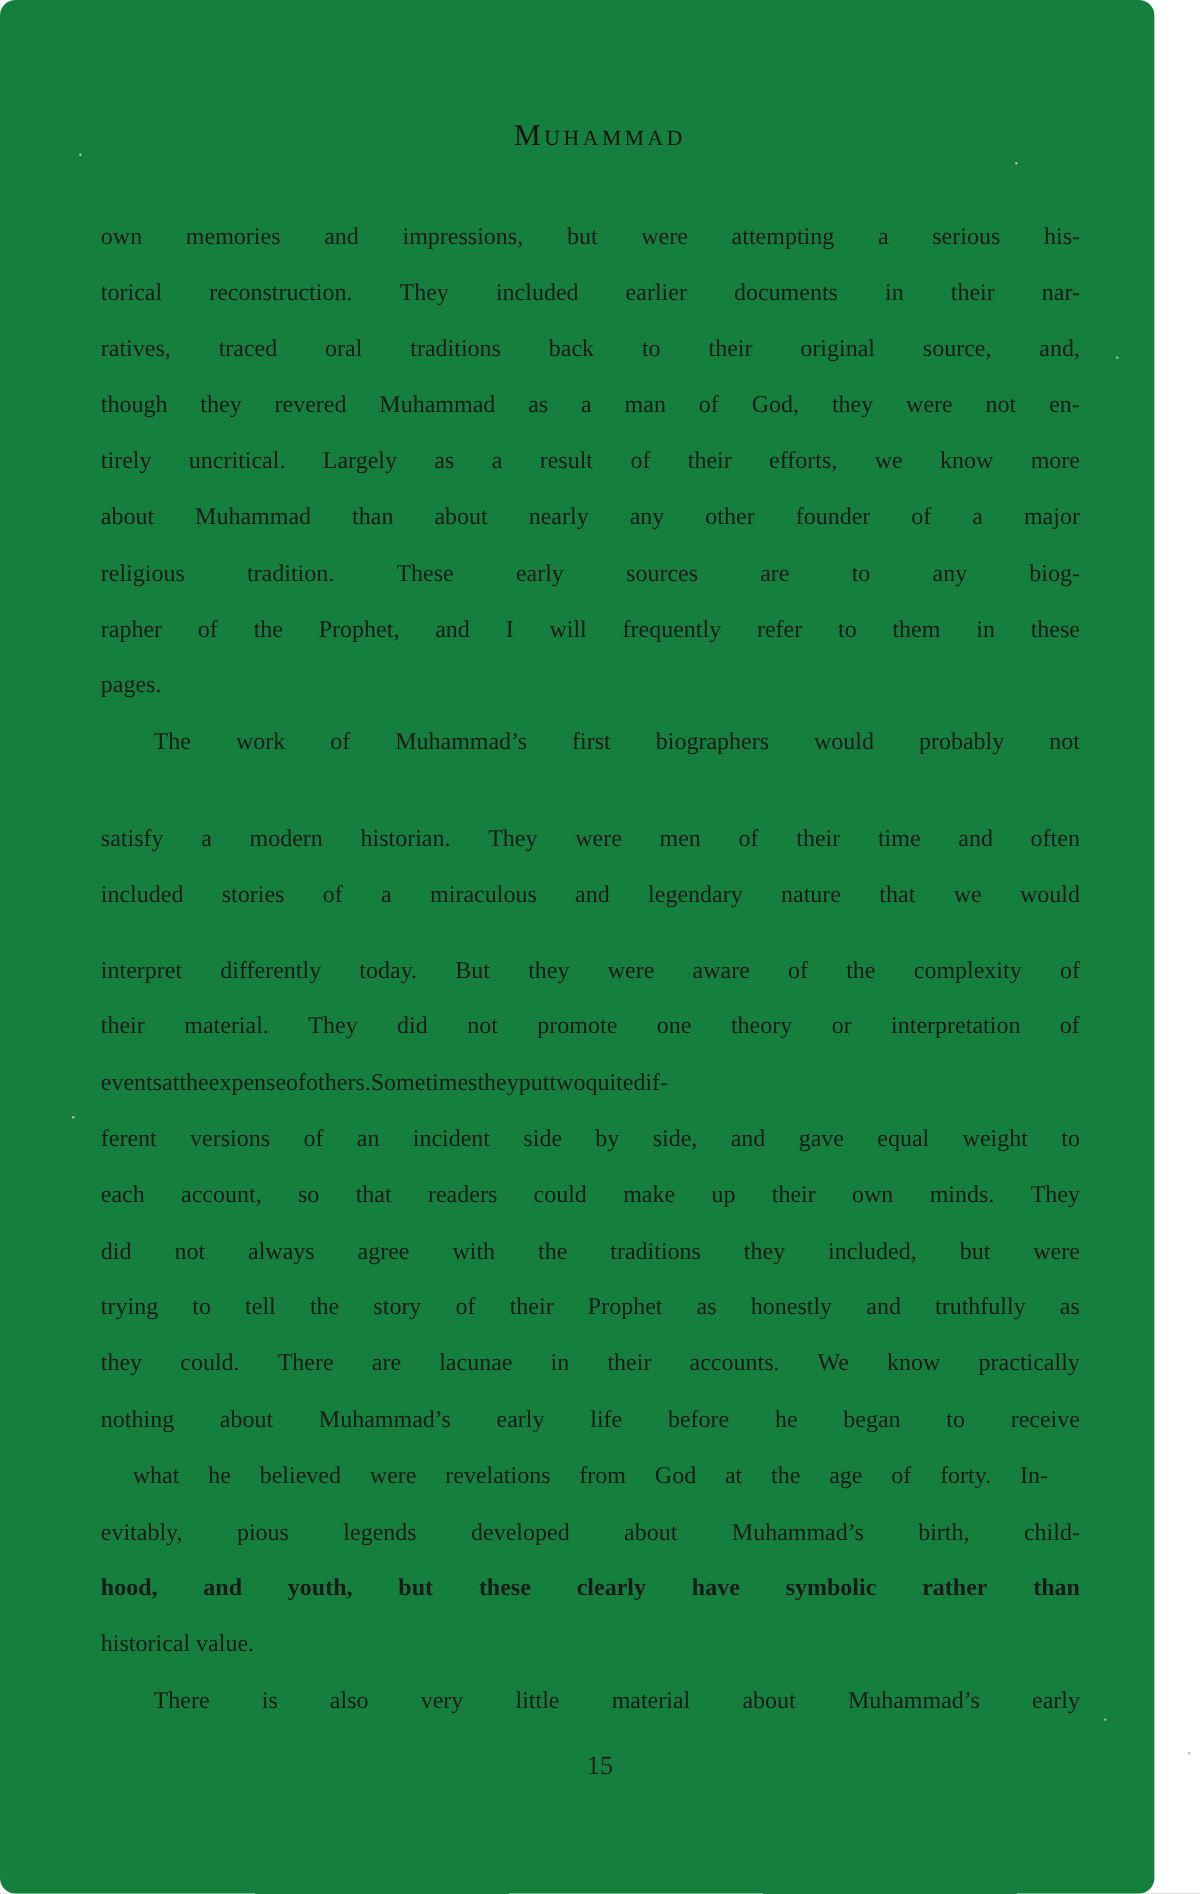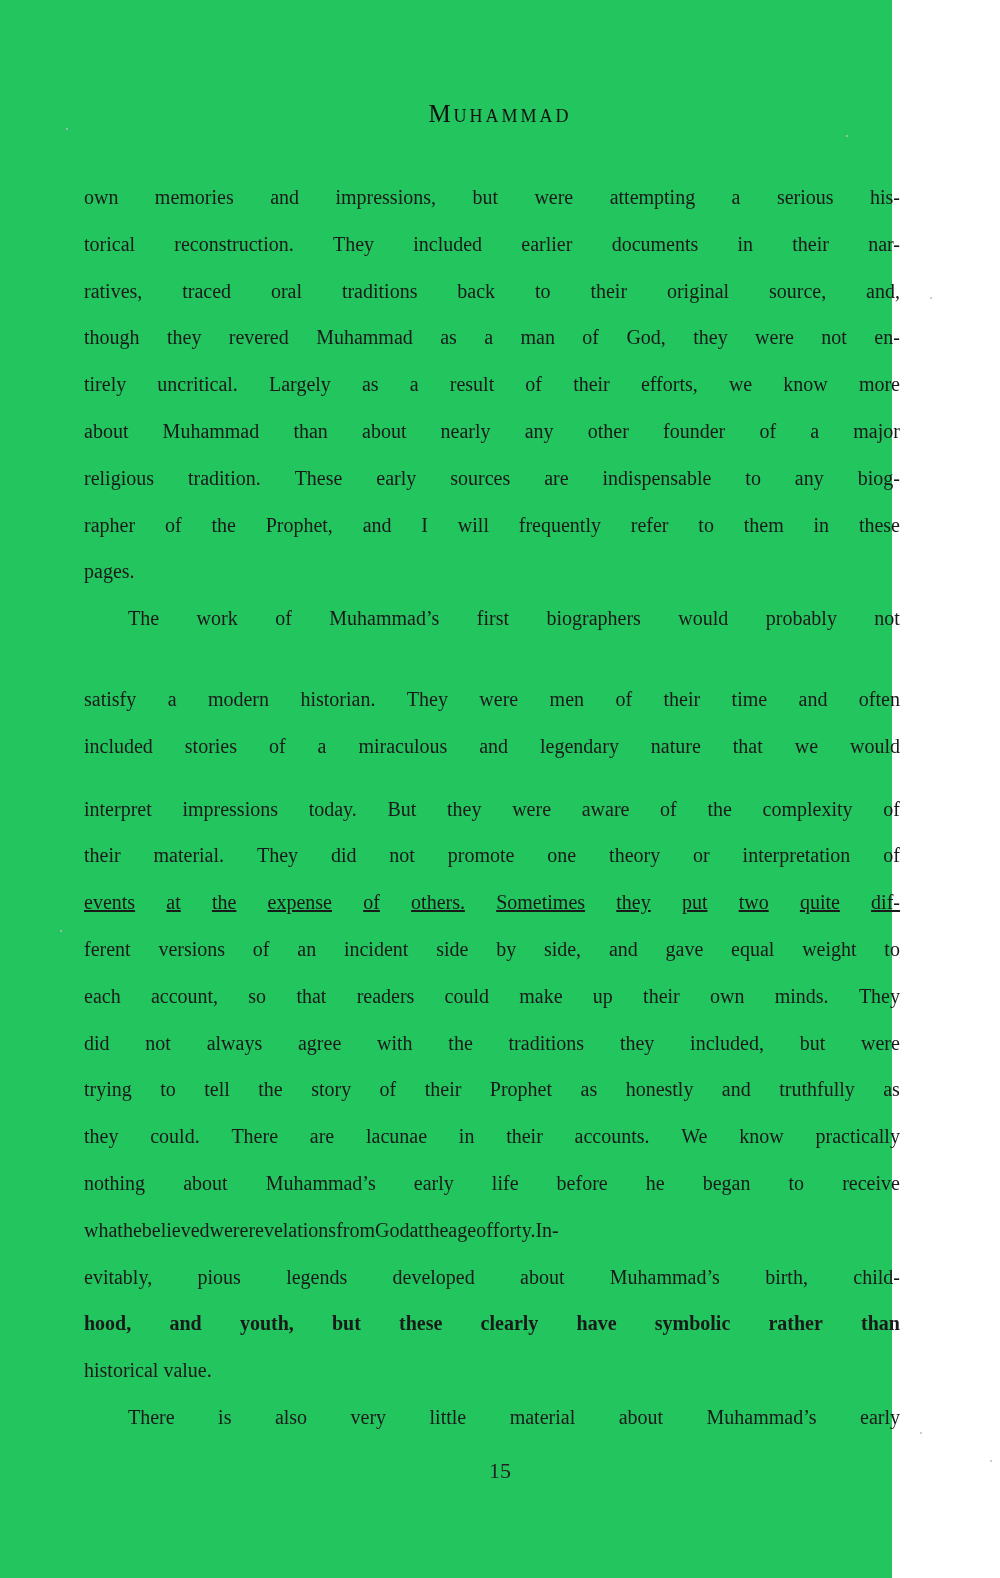--- a/index.html
+++ b/index.html
@@ -11,23 +11,24 @@
       width: 1000px;
       height: 1578px;
       position: relative;
       overflow: hidden;
       font-family: "Liberation Serif", "DejaVu Serif", serif;
       color: #1a1a1a;
     }
     .page {
       position: absolute;
       left: 0; top: 0;
-      width: 892px;
+      width: 962px;
       height: 1578px;
-      background: #22c55e;
+      background: #15803d;
+      border-radius: 13px;
     }
     .running-head {
       position: absolute;
       top: 100px;
       left: 0;
       width: 1000px;
       text-align: center;
       font-size: 25px;
       font-variant: small-caps;
       letter-spacing: 3px;
@@ -157,21 +158,20 @@
         <span>a</span>
         <span>major</span>
       </span>
     <span class="line" style="display: flex; justify-content: space-between;">
         <span>religious</span>
         <span>tradition.</span>
         <span>These</span>
         <span>early</span>
         <span>sources</span>
         <span>are</span>
-        <span>indispensable</span>
         <span>to</span>
         <span>any</span>
         <span>biog-</span>
       </span>
     <span class="line" style="display: flex; justify-content: space-between;">
         <span>rapher</span>
         <span>of</span>
         <span>the</span>
         <span>Prophet,</span>
         <span>and</span>
@@ -218,21 +218,21 @@
         <span>miraculous</span>
         <span>and</span>
         <span>legendary</span>
         <span>nature</span>
         <span>that</span>
         <span>we</span>
         <span>would</span>
       </span>
     <span class="line" style="display: flex; justify-content: space-between; margin-top: 16px;">
         <span>interpret</span>
-        <span>impressions</span>
+        <span>differently</span>
         <span>today.</span>
         <span>But</span>
         <span>they</span>
         <span>were</span>
         <span>aware</span>
         <span>of</span>
         <span>the</span>
         <span>complexity</span>
         <span>of</span>
       </span>
@@ -242,21 +242,21 @@
         <span>They</span>
         <span>did</span>
         <span>not</span>
         <span>promote</span>
         <span>one</span>
         <span>theory</span>
         <span>or</span>
         <span>interpretation</span>
         <span>of</span>
       </span>
-    <span class="line" style="display: flex; justify-content: space-between; text-decoration: underline;">
+    <span class="line" style="display: flex; ">
         <span>events</span>
         <span>at</span>
         <span>the</span>
         <span>expense</span>
         <span>of</span>
         <span>others.</span>
         <span>Sometimes</span>
         <span>they</span>
         <span>put</span>
         <span>two</span>
@@ -338,21 +338,21 @@
         <span>about</span>
         <span>Muhammad’s</span>
         <span>early</span>
         <span>life</span>
         <span>before</span>
         <span>he</span>
         <span>began</span>
         <span>to</span>
         <span>receive</span>
       </span>
-    <span class="line" style="display: flex; justify-content: flex-start;">
+    <span class="line" style="display: flex; justify-content: center; gap: 24px;">
         <span>what</span>
         <span>he</span>
         <span>believed</span>
         <span>were</span>
         <span>revelations</span>
         <span>from</span>
         <span>God</span>
         <span>at</span>
         <span>the</span>
         <span>age</span>

